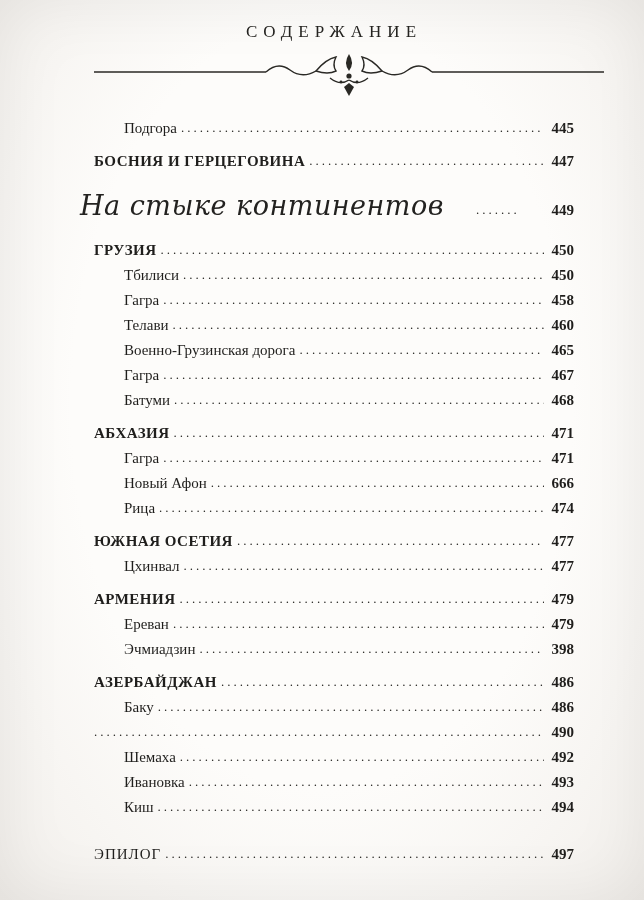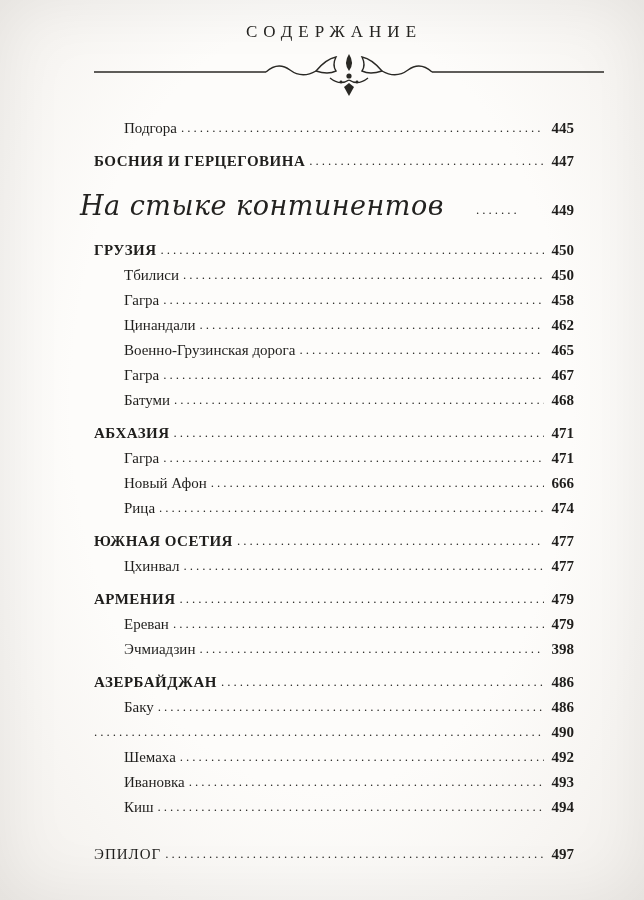--- a/index.html
+++ b/index.html
@@ -156,23 +156,23 @@
     <span class="label">Тбилиси</span>
     <span class="dots"></span>
     <span class="page-num">450</span>
   </div>
       <div class="toc-row sub">
     <span class="label">Гагра</span>
     <span class="dots"></span>
     <span class="page-num">458</span>
   </div>
       <div class="toc-row sub">
-    <span class="label">Цинандали</span>
-    <span class="dots"></span>
-    <span class="page-num">462</span>
+    <span class="label">Телави</span>
+    <span class="dots"></span>
+    <span class="page-num">460</span>
   </div>
       <div class="toc-row sub">
     <span class="label">Военно-Грузинская дорога</span>
     <span class="dots"></span>
     <span class="page-num">465</span>
   </div>
       <div class="toc-row sub">
     <span class="label">Гагра</span>
     <span class="dots"></span>
     <span class="page-num">467</span>

